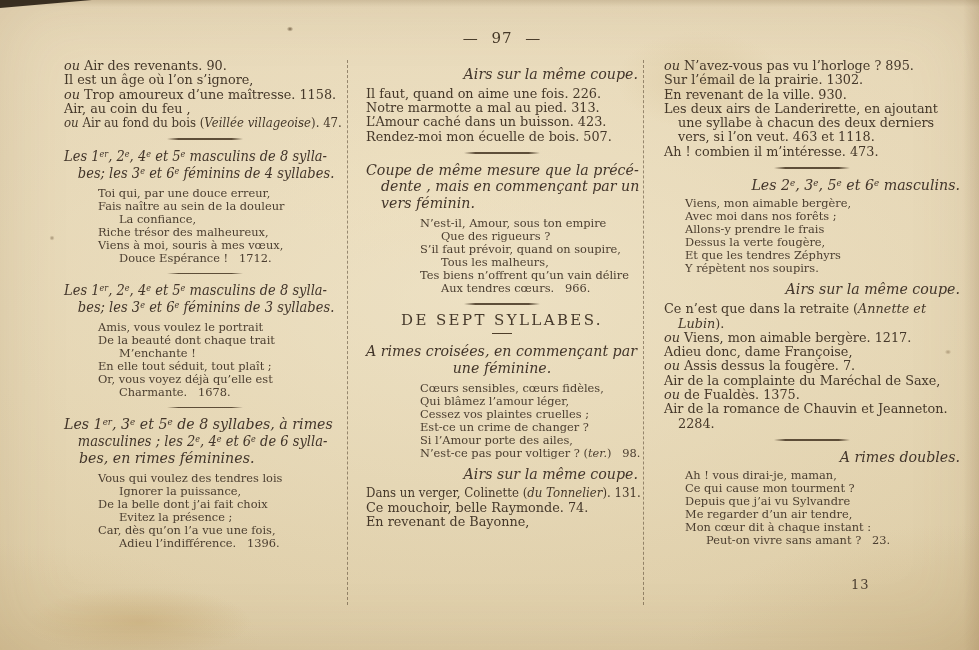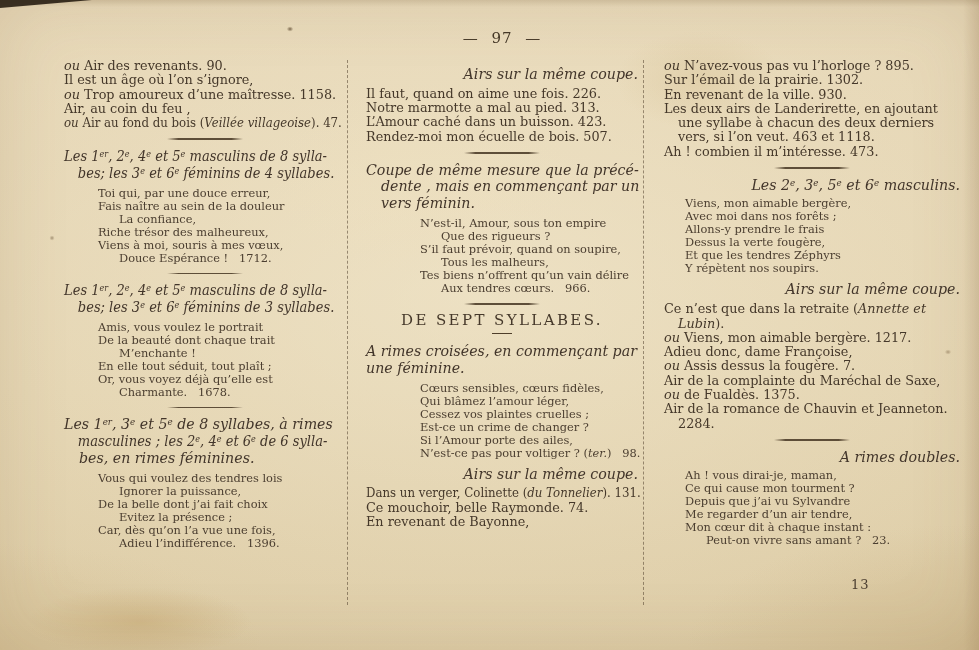--- a/index.html
+++ b/index.html
@@ -44,21 +44,21 @@
 
   .col{position:absolute}
   .col-left{left:64px;top:58px;width:281px}
   .col-mid{left:366px;top:60px;width:272px}
   .col-right{left:664px;top:58px;width:296px}
 
   .ixline{font-size:12.8px;line-height:14.3px;white-space:pre;color:#45382a}
   .ixline.cont{padding-left:14px}
   .hline,.hcline{font-style:italic;font-size:14.2px;line-height:16.8px;white-space:pre;color:#42352a}
   .hline.cont{padding-left:15px}
-  .hline.ctr{}
+  .hline.ctr{text-align:center}
   .hcline{text-align:right}
   .capline{text-align:center;font-size:15px;letter-spacing:2.4px;line-height:12px;color:#45382a}
   .vline{font-size:11.4px;line-height:13px;white-space:pre;color:#4b3e30}
   .vline.in{padding-left:21px}
   .fit{transform:scaleX(.92);transform-origin:0 50%}
   .it{font-style:italic}
   .sup{font-size:62%;vertical-align:.45em;line-height:0}
 
   .blk.index{margin:1px 0 5px}
   .blk.heading{margin:6px 0 5px}

